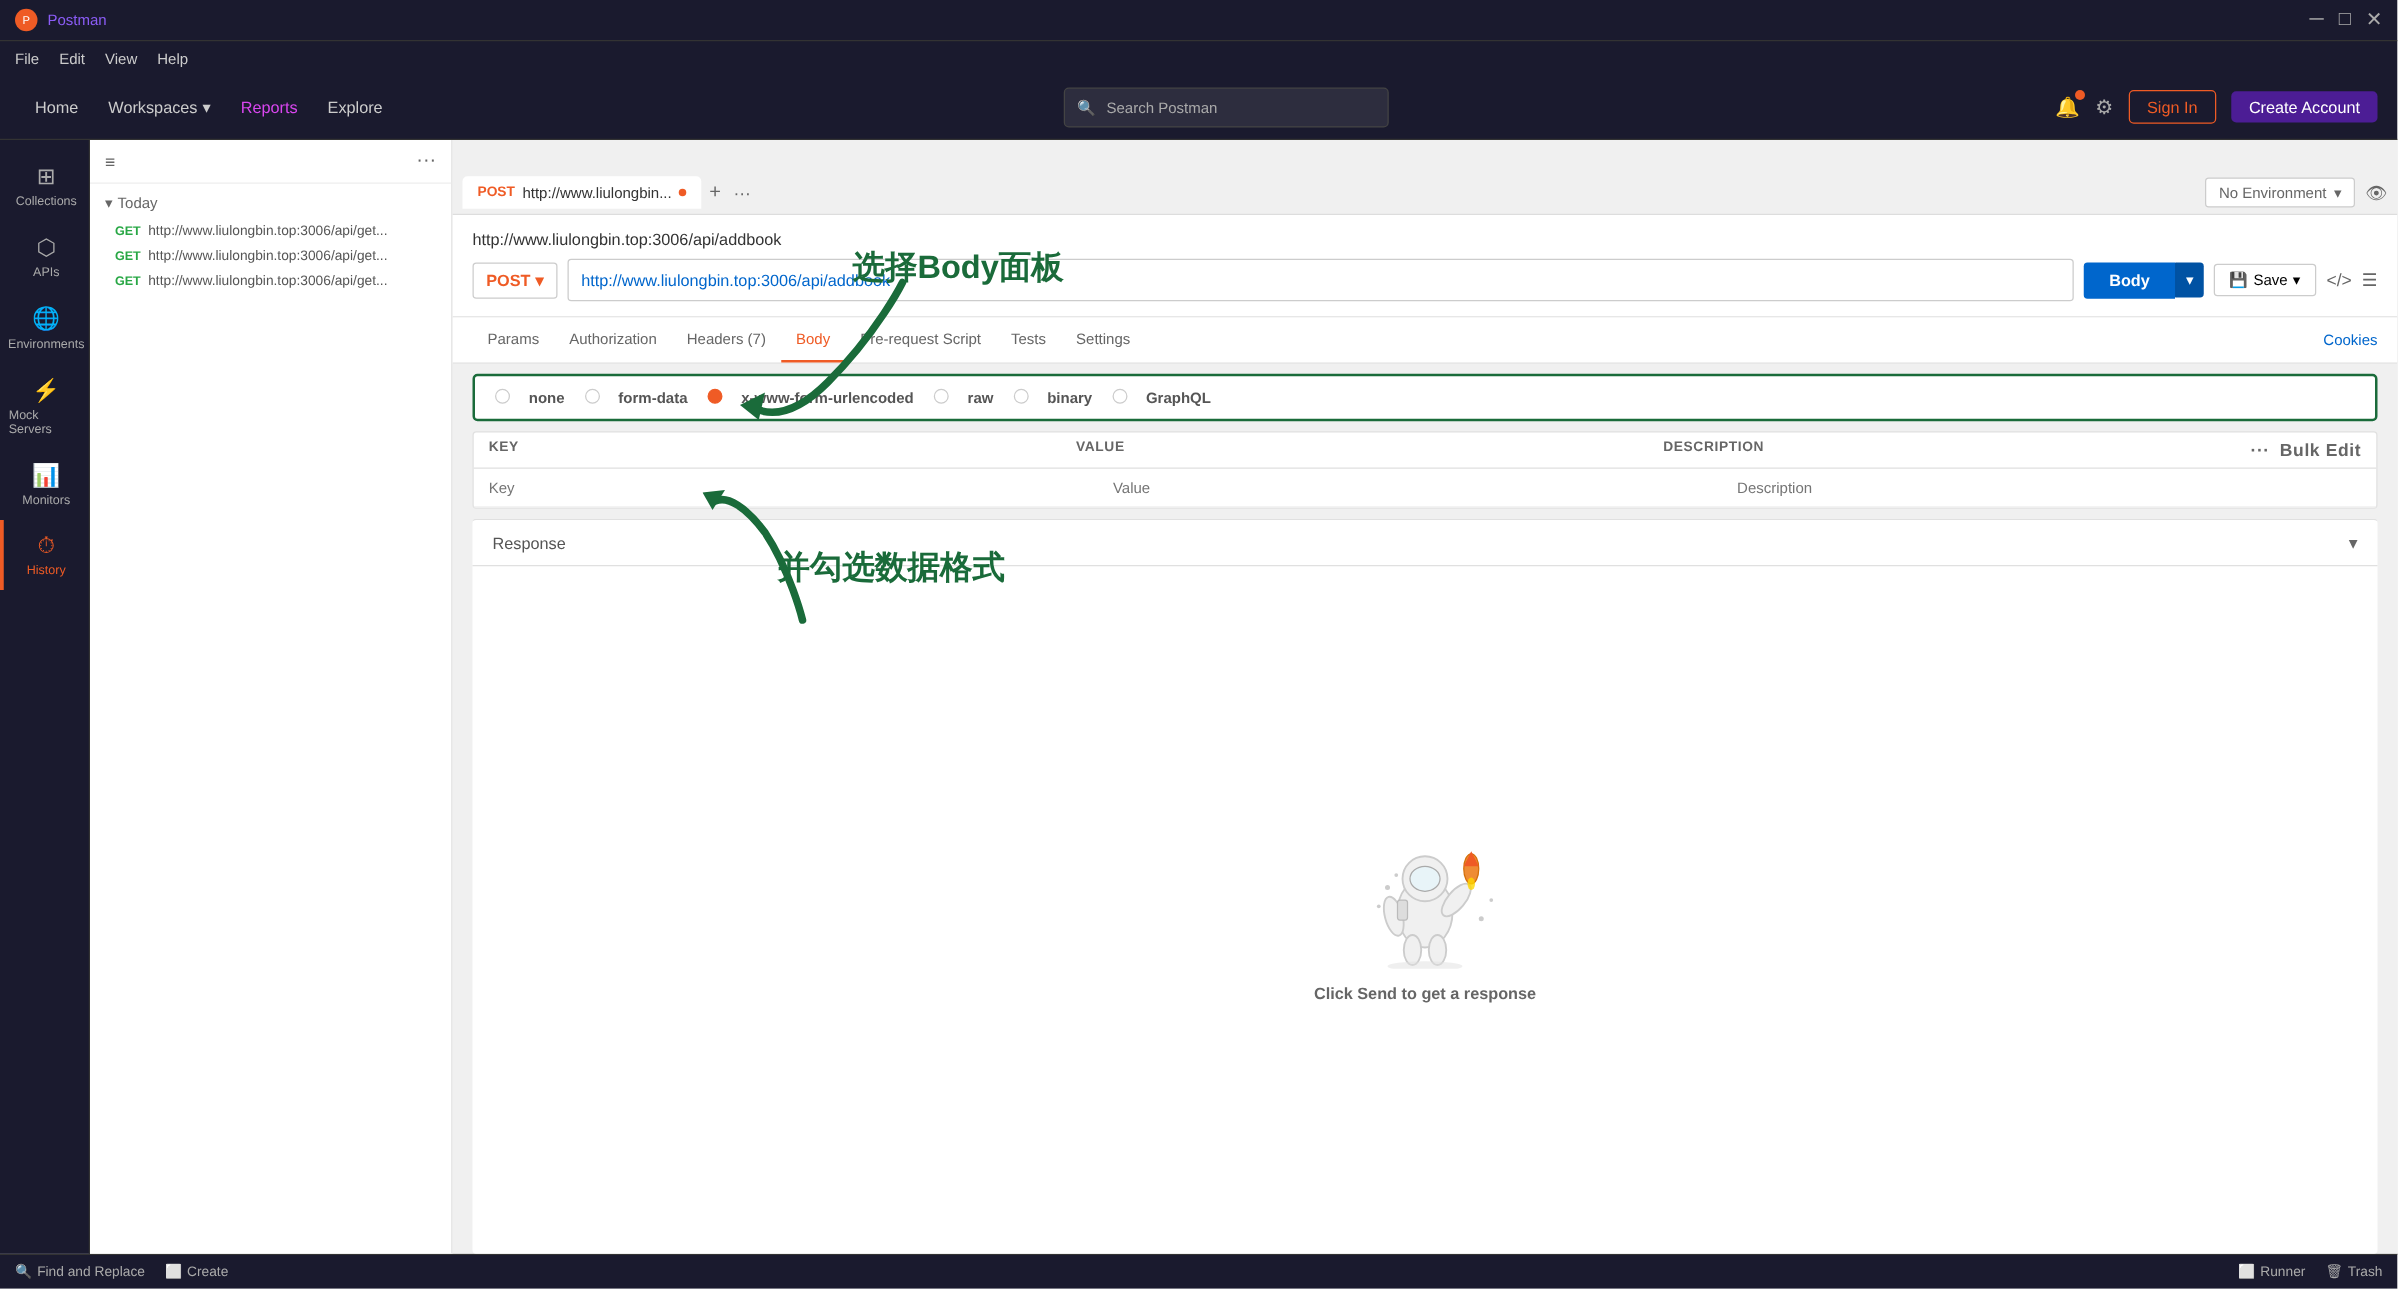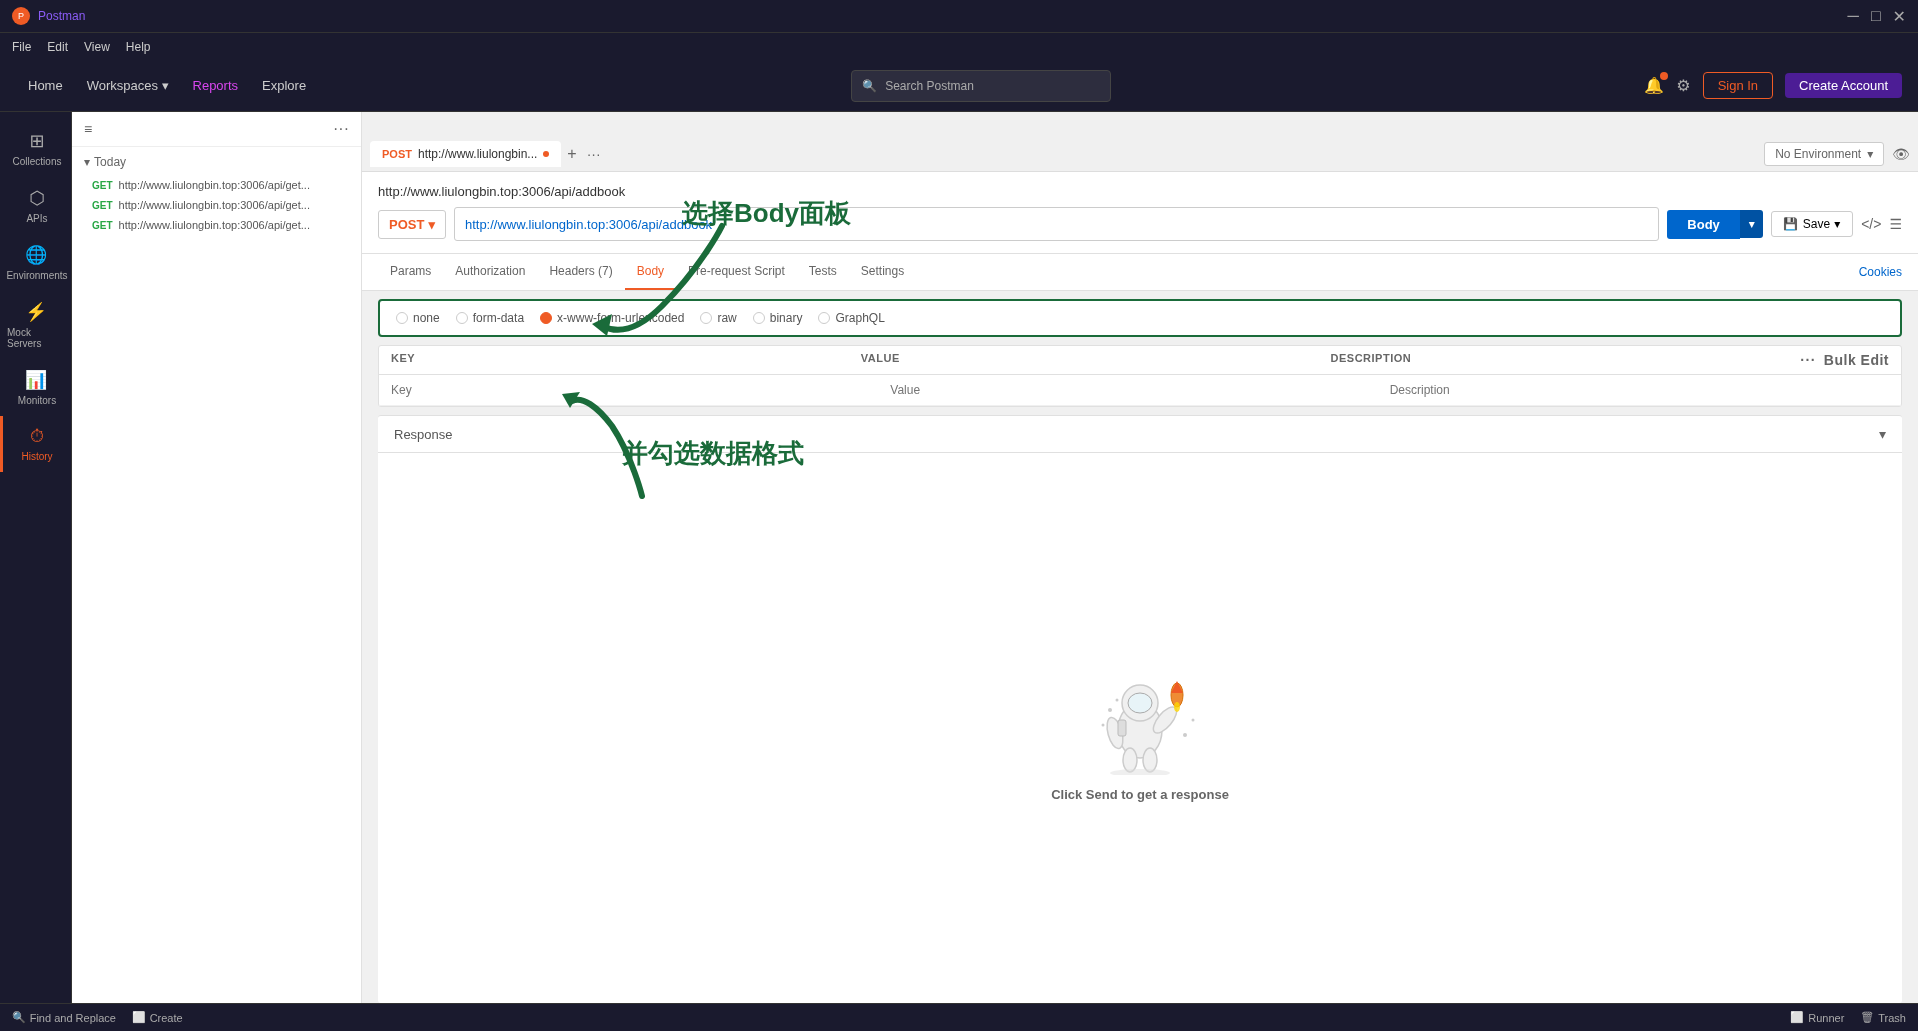--- a/index.html
+++ b/index.html
@@ -87,21 +87,21 @@
     .code-btn { color: #666; cursor: pointer; font-size: 14px; }
 
     
     .req-tabs { display: flex; align-items: center; padding: 0 16px; border-bottom: 1px solid #e0e0e0; background: #fff; }
     .req-tab { padding: 10px 12px; font-size: 12px; color: #666; cursor: pointer; border-bottom: 2px solid transparent; }
     .req-tab.active { color: #ef5b25; border-bottom: 2px solid #ef5b25; }
     .cookies-btn { margin-left: auto; color: #0066cc; font-size: 12px; cursor: pointer; padding: 10px 0; }
 
     
     .body-options { display: flex; align-items: center; gap: 16px; padding: 10px 16px; background: #fff; border-bottom: 1px solid #e0e0e0; border: 2px solid #1a6b3a; border-radius: 4px; margin: 8px 16px; }
-    .radio-option { display: flex; align-items: center; gap: 5px; font-size: 12px; color: #555; cursor: pointer; }
+    .radio-option { display: flex; align-items: flex-start; gap: 15px; font-size: 12px; color: #555; cursor: pointer; font-weight: bold; }
     .radio-circle { width: 12px; height: 12px; border: 1px solid #ccc; border-radius: 50%; background: #fff; }
     .radio-circle.selected { background: #ef5b25; border-color: #ef5b25; }
 
     
     .kv-table { background: #fff; margin: 0 16px; border: 1px solid #e0e0e0; border-radius: 3px; }
     .kv-header { display: flex; padding: 6px 12px; border-bottom: 1px solid #e0e0e0; font-size: 11px; font-weight: 600; color: #666; letter-spacing: 0.5px; }
     .kv-key-col { flex: 2; }
     .kv-val-col { flex: 2; }
     .kv-desc-col { flex: 2; }
     .kv-more { margin-left: auto; color: #666; font-size: 14px; cursor: pointer; display: flex; align-items: center; gap: 8px; }

